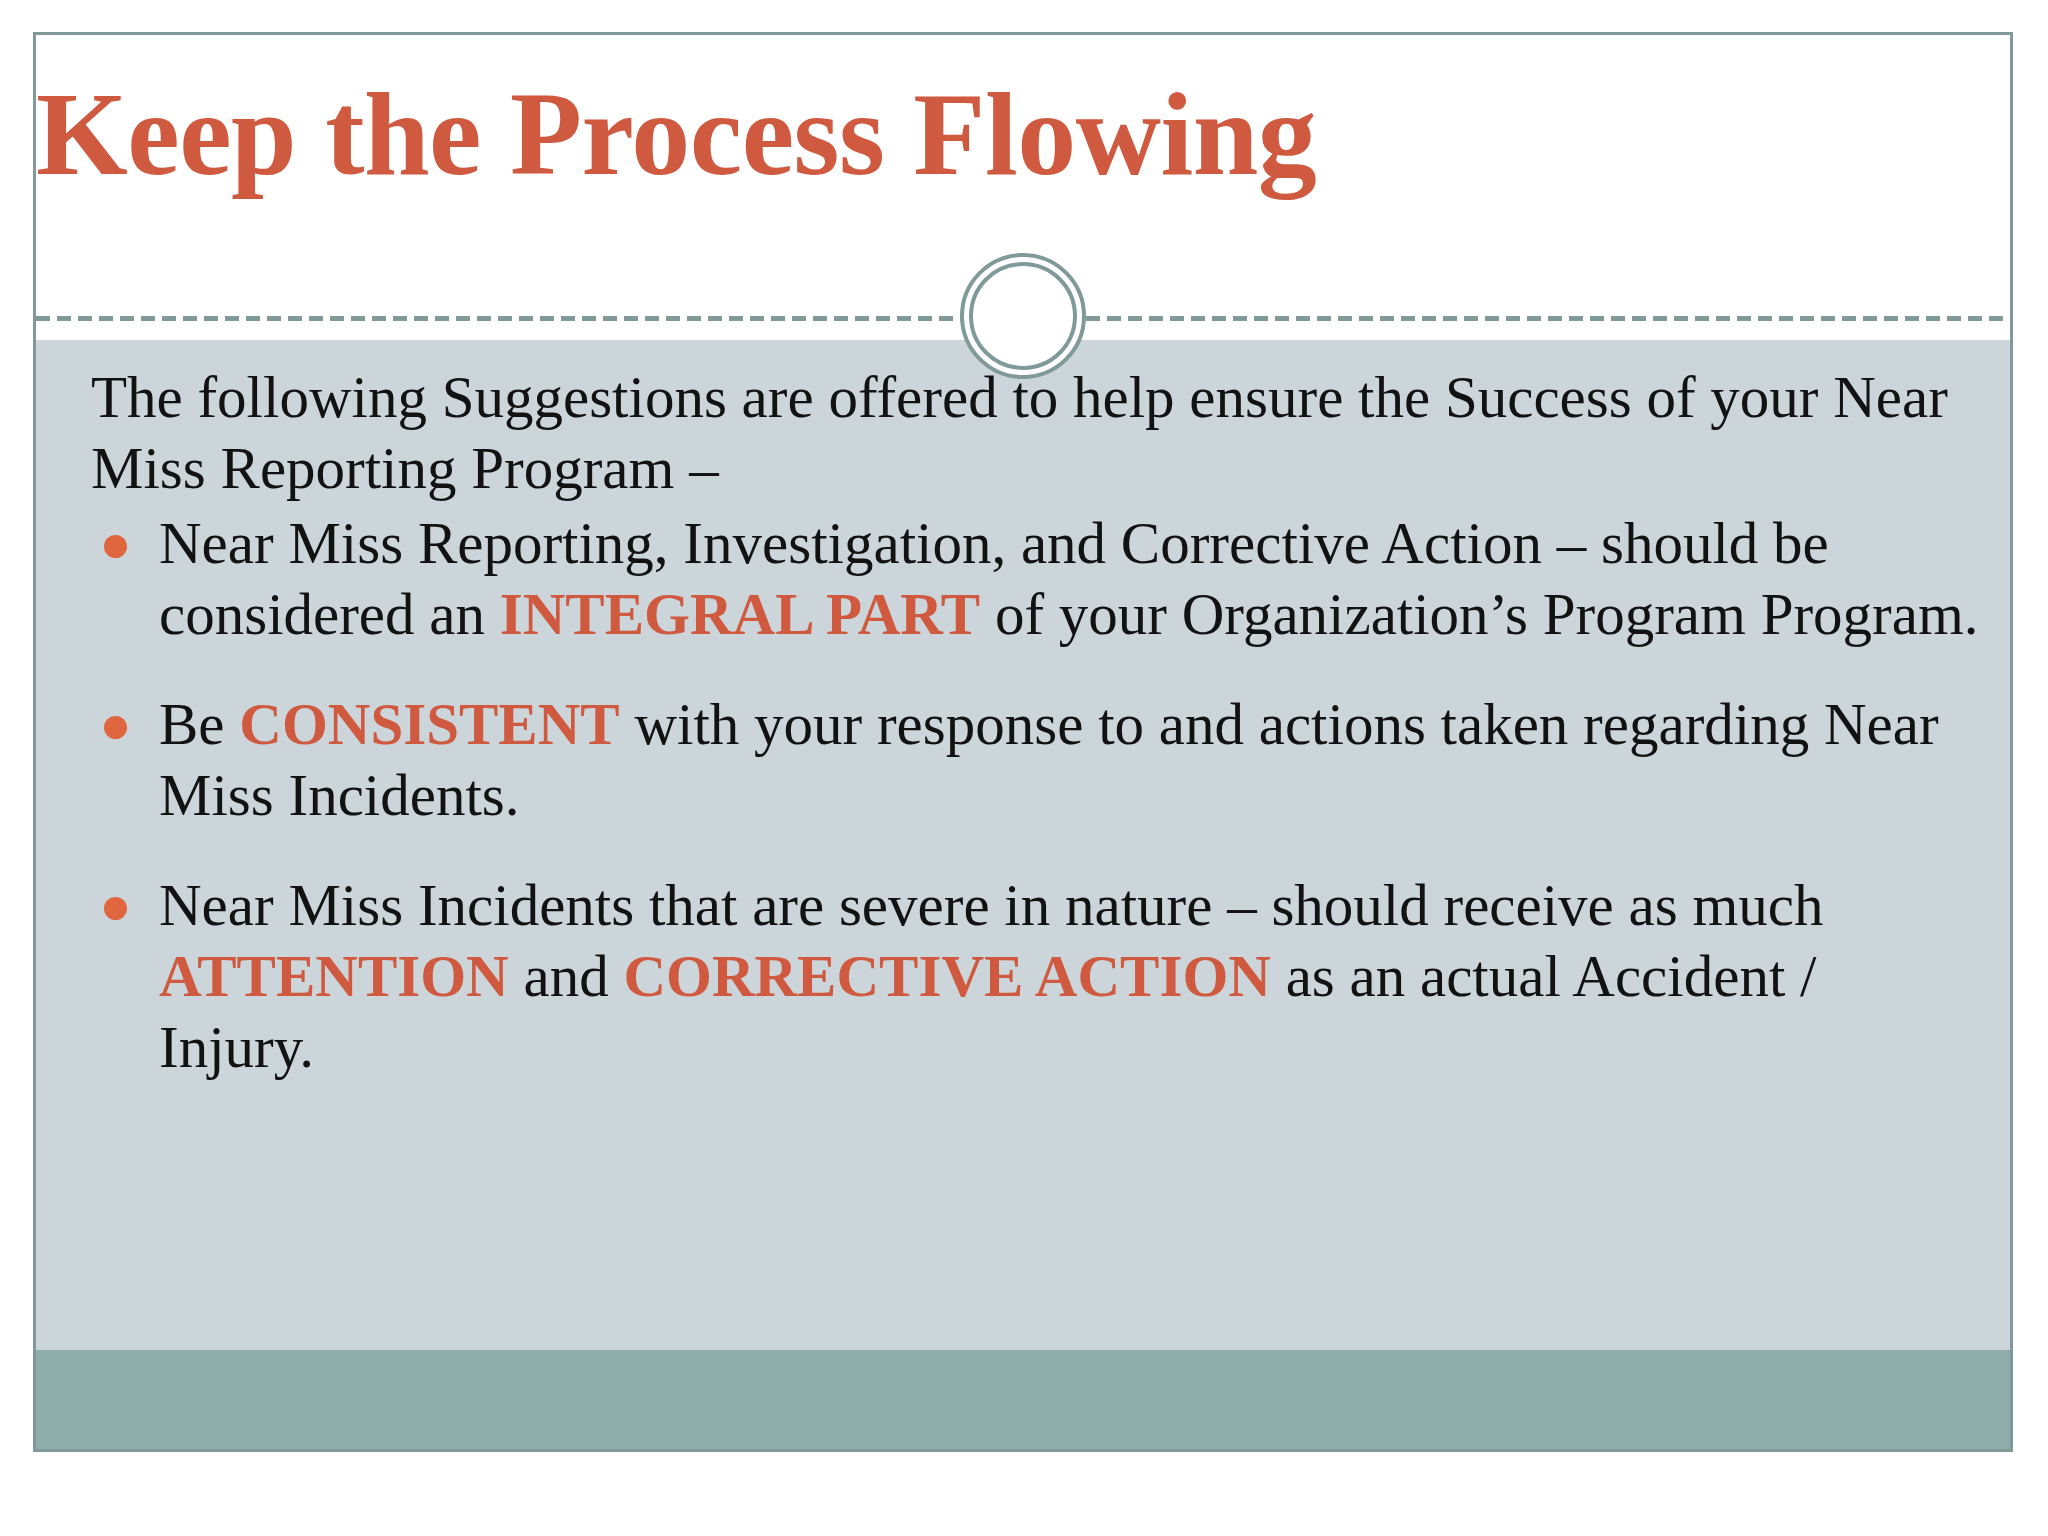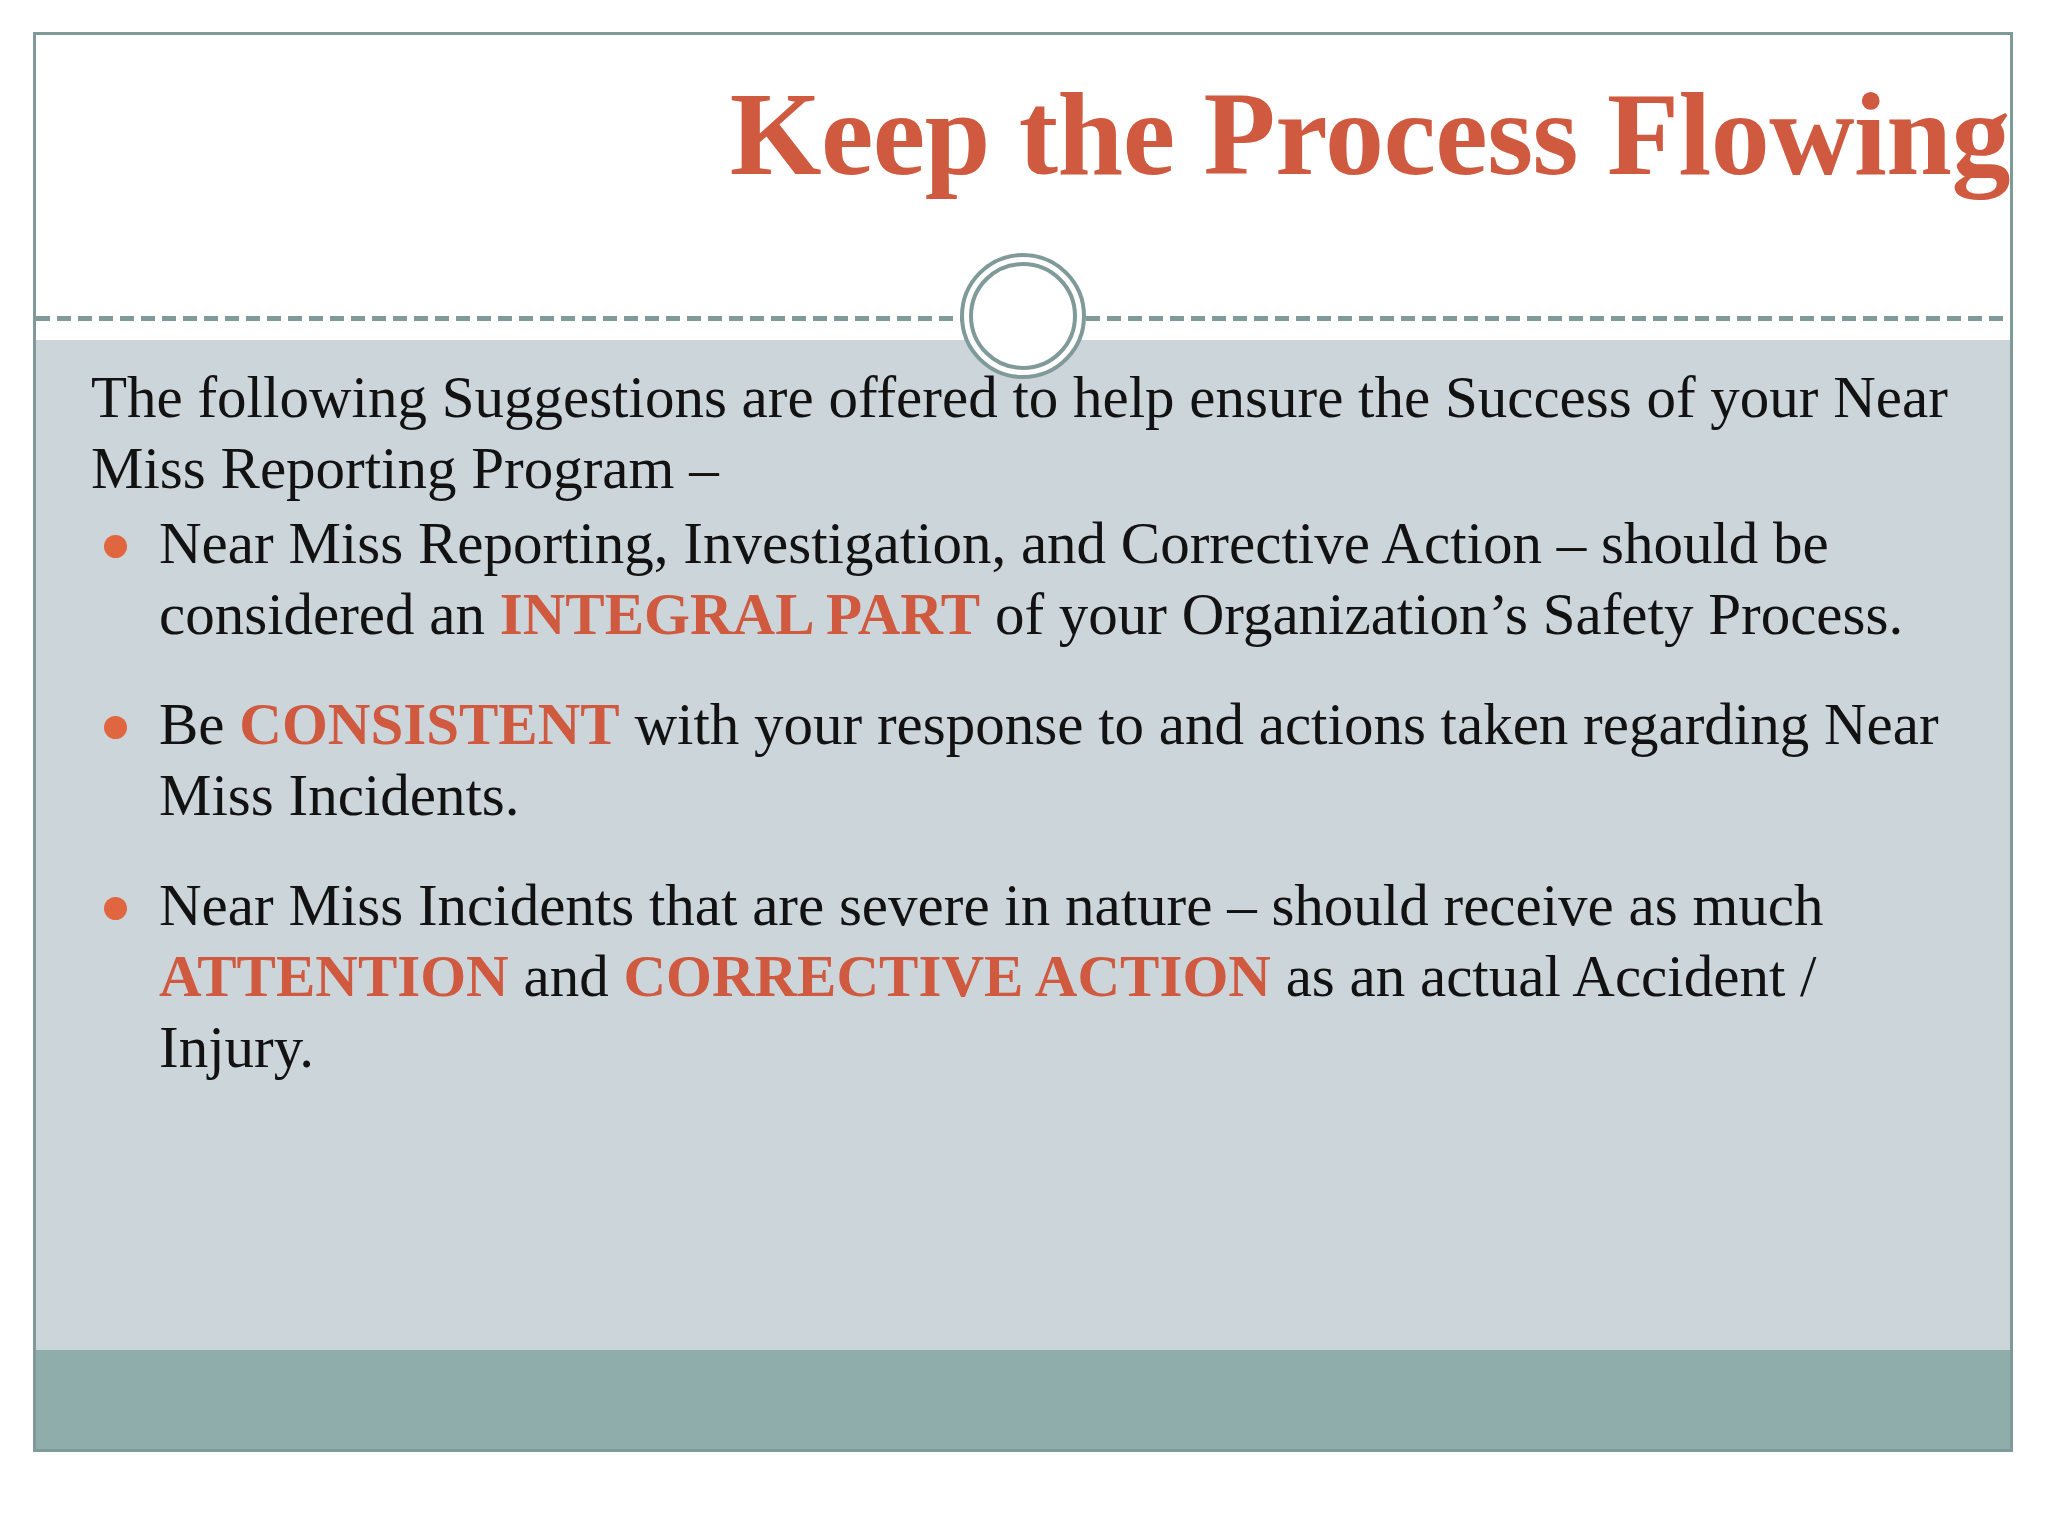--- a/index.html
+++ b/index.html
@@ -36,21 +36,21 @@
     width: 100%;
     height: 281px;
     background: #ffffff;
   }
 
   .slide-title {
     position: absolute;
     left: 0;
     top: 38px;
     width: 100%;
-    text-align: right;
+    text-align: left;
     color: #cf5a3f;
     font-family: "Liberation Serif", "DejaVu Serif", serif;
     font-weight: bold;
     font-size: 118px;
     line-height: 1.05;
     letter-spacing: -0.5px;
     white-space: nowrap;
   }
 
   
@@ -185,21 +185,21 @@
   </div>
 
   <div class="content-band">
 
     <div class="intro">The following Suggestions are offered to help ensure the Success of your Near Miss Reporting Program –</div>
 
     <div class="bullets">
 
       <div class="bullet-item">
         <span class="bullet-dot"></span>
-        <span class="bullet-text"><span>Near Miss Reporting, Investigation, and Corrective Action – should be considered an </span><span class="hl">INTEGRAL PART</span><span> of your Organization’s Safety Process.</span></span>
+        <span class="bullet-text"><span>Near Miss Reporting, Investigation, and Corrective Action – should be considered an </span><span class="hl">INTEGRAL PART</span><span> of your Organization’s Program Program.</span></span>
       </div>
 
       <div class="bullet-item">
         <span class="bullet-dot"></span>
         <span class="bullet-text"><span>Be </span><span class="hl">CONSISTENT</span><span> with your response to and actions taken regarding Near Miss Incidents.</span></span>
       </div>
 
       <div class="bullet-item">
         <span class="bullet-dot"></span>
         <span class="bullet-text"><span>Near Miss Incidents that are severe in nature – should receive as much </span><span class="hl">ATTENTION</span><span> and </span><span class="hl">CORRECTIVE ACTION</span><span> as an actual Accident / Injury.</span></span>

